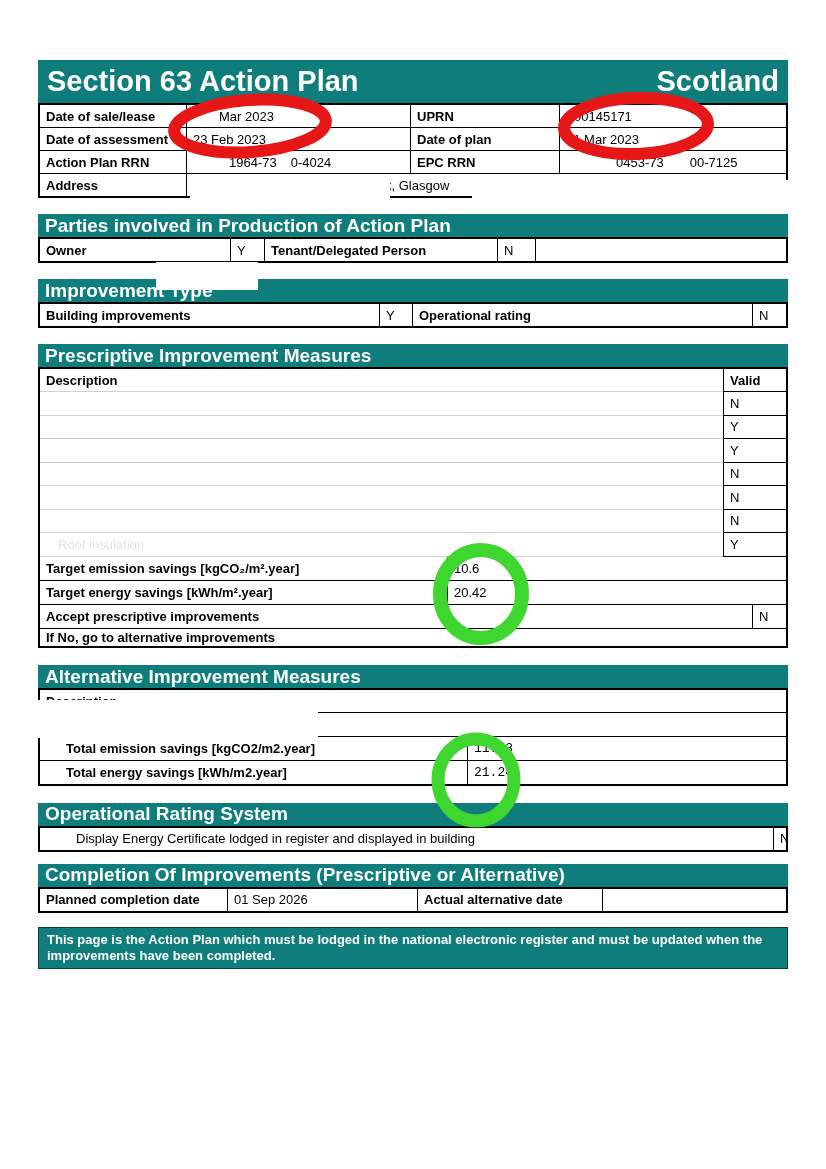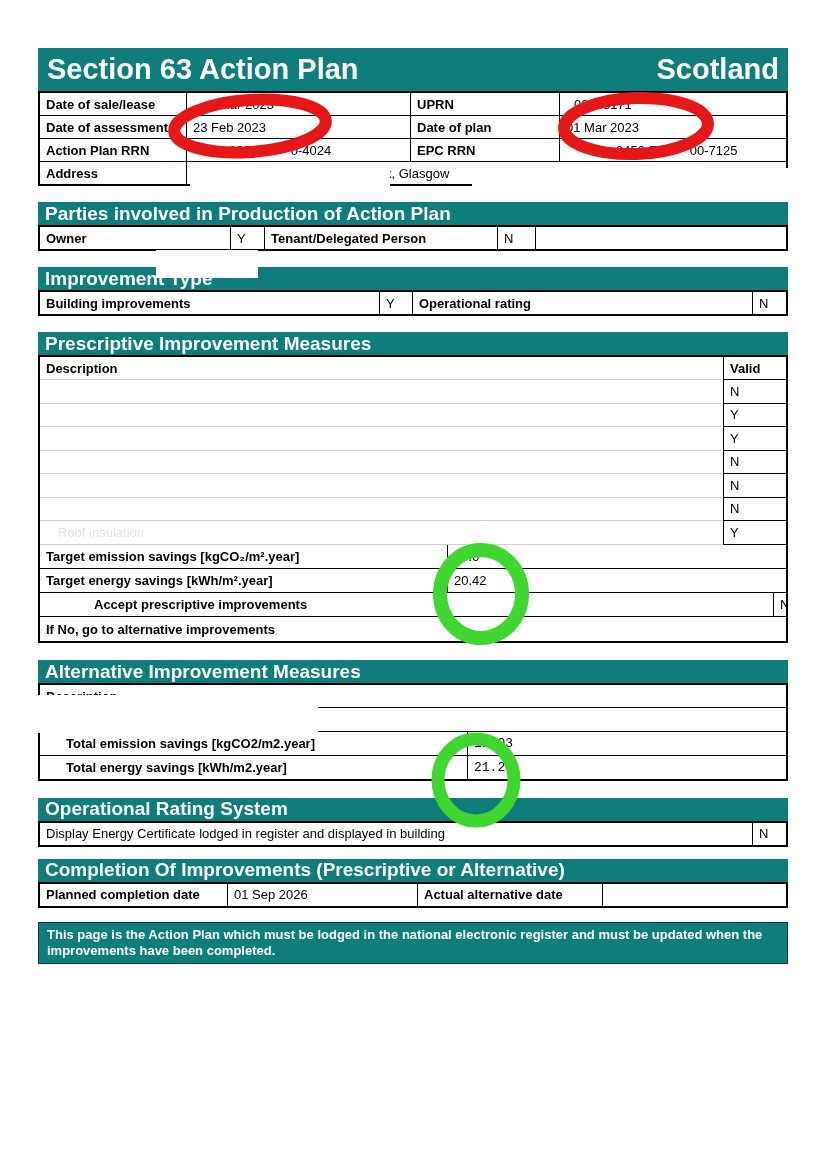--- a/index.html
+++ b/index.html
@@ -5,21 +5,21 @@
   * { box-sizing: border-box; margin: 0; padding: 0; }
   html,body { background:#fff; }
   .page {
     position: relative;
     width: 826px; height: 1169px;
     background: #fff;
     font-family: "Liberation Sans", "DejaVu Sans", sans-serif;
     color: #000;
     overflow: hidden;
   }
-  .content { position: absolute; left: 38px; top: 48px; width: 750px; }
+  .content { position: absolute; left: 38px; top: 60px; width: 750px; }
 
   
   .titlebar {
     height: 43px; background: var(--teal, #0e7d7b); color: #fff;
     display: flex; justify-content: space-between; align-items: center;
     padding: 0 9px; font-weight: bold; font-size: 29px; letter-spacing: 0px;
   }
 
   
   .bar {
@@ -73,35 +73,35 @@
   .t-imptype .i4 { flex: 1; }
 
   
   .t-presc .hrow { height: 22px; }
   .t-presc .mrow { height: 23.5px; }
   .t-presc .d1 { flex: 1; }
   .t-presc .d2 { width: 63px; }
   .t-presc .srow { height: 24px; }
   .t-presc .s1 { width: 407px; }
   .t-presc .s2 { flex: 1; }
-  .t-presc .arow { height: 24.5px; padding-left: 48px; }
+  .t-presc .arow { height: 24.5px; }
   .t-presc .a1 { width: 712px; }
   .t-presc .a2 { flex: 1; }
-  .t-presc .frow { height: 25px; }
+  .t-presc .frow { height: 18px; }
   .ghost { color: #555; padding-left: 18px; }
 
   
   .t-alt .hrow { height: 22px; }
   .t-alt .erow { height: 23.5px; }
   .t-alt .srow { height: 24px; }
   .t-alt .s1 { width: 407px; margin-left: 20px; }
   .t-alt .s2 { flex: 1; font-family: Liberation Mono, monospace; }
 
   
-  .t-oper .trow { height: 22px; }
+  .t-oper .trow { height: 22px; padding-left: 30px; }
   .t-oper .o1 { width: 712px; }
   .t-oper .o2 { flex: 1; }
 
   
   .t-comp .trow { height: 22px; }
   .t-comp .k1 { width: 187px; }
   .t-comp .k2 { width: 190px; }
   .t-comp .k3 { width: 185px; }
   .t-comp .k4 { flex: 1; }
 

